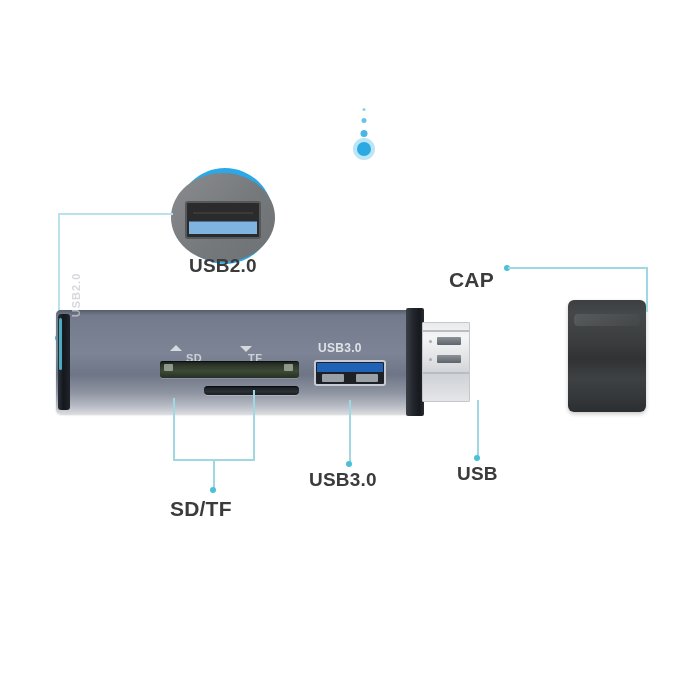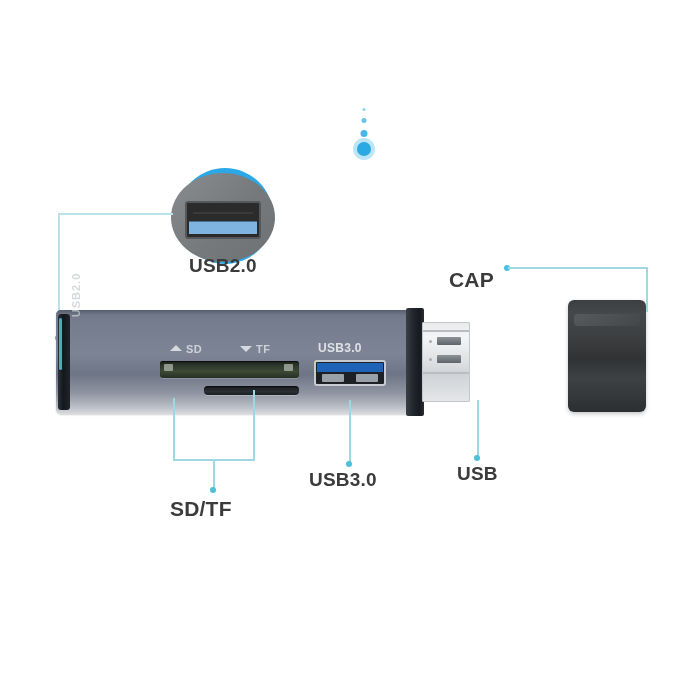--- a/index.html
+++ b/index.html
@@ -179,20 +179,21 @@
   }
 
   
   .slotmark {
     position: absolute;
     color: #d6d9de;
     font-size: 11px;
     font-weight: bold;
     letter-spacing: .5px;
     opacity: .9;
+    margin-top: 9px;
   }
   .tri {
     position: absolute;
     width: 0; height: 0;
     border-left: 6px solid transparent;
     border-right: 6px solid transparent;
   }
   .tri.up   { border-bottom: 6px solid #d6d9de; }
   .tri.down { border-top: 6px solid #d6d9de; }
 
@@ -369,21 +370,21 @@
 
     <div id="left-port"></div>
     <div id="left-port-hl"></div>
 
     <div id="brand">USB2.0</div>
 
     <div class="tri up" style="left:114px; top:35px;"></div>
     <div class="slotmark" style="left:130px; top:33px;">SD</div>
 
     <div class="tri down" style="left:184px; top:36px;"></div>
-    <div class="slotmark" style="left:200px; top:33px;">TF</div>
+    <div class="slotmark" style="left:192px; top:33px;">TF</div>
 
     <div id="sd-slot">
       <span class="pin l"></span>
       <span class="pin r"></span>
     </div>
 
     <div id="tf-slot"></div>
 
     <div class="usb3-text" style="left:262px; top:31px;">USB3.0</div>
     <div id="usb3-port">

